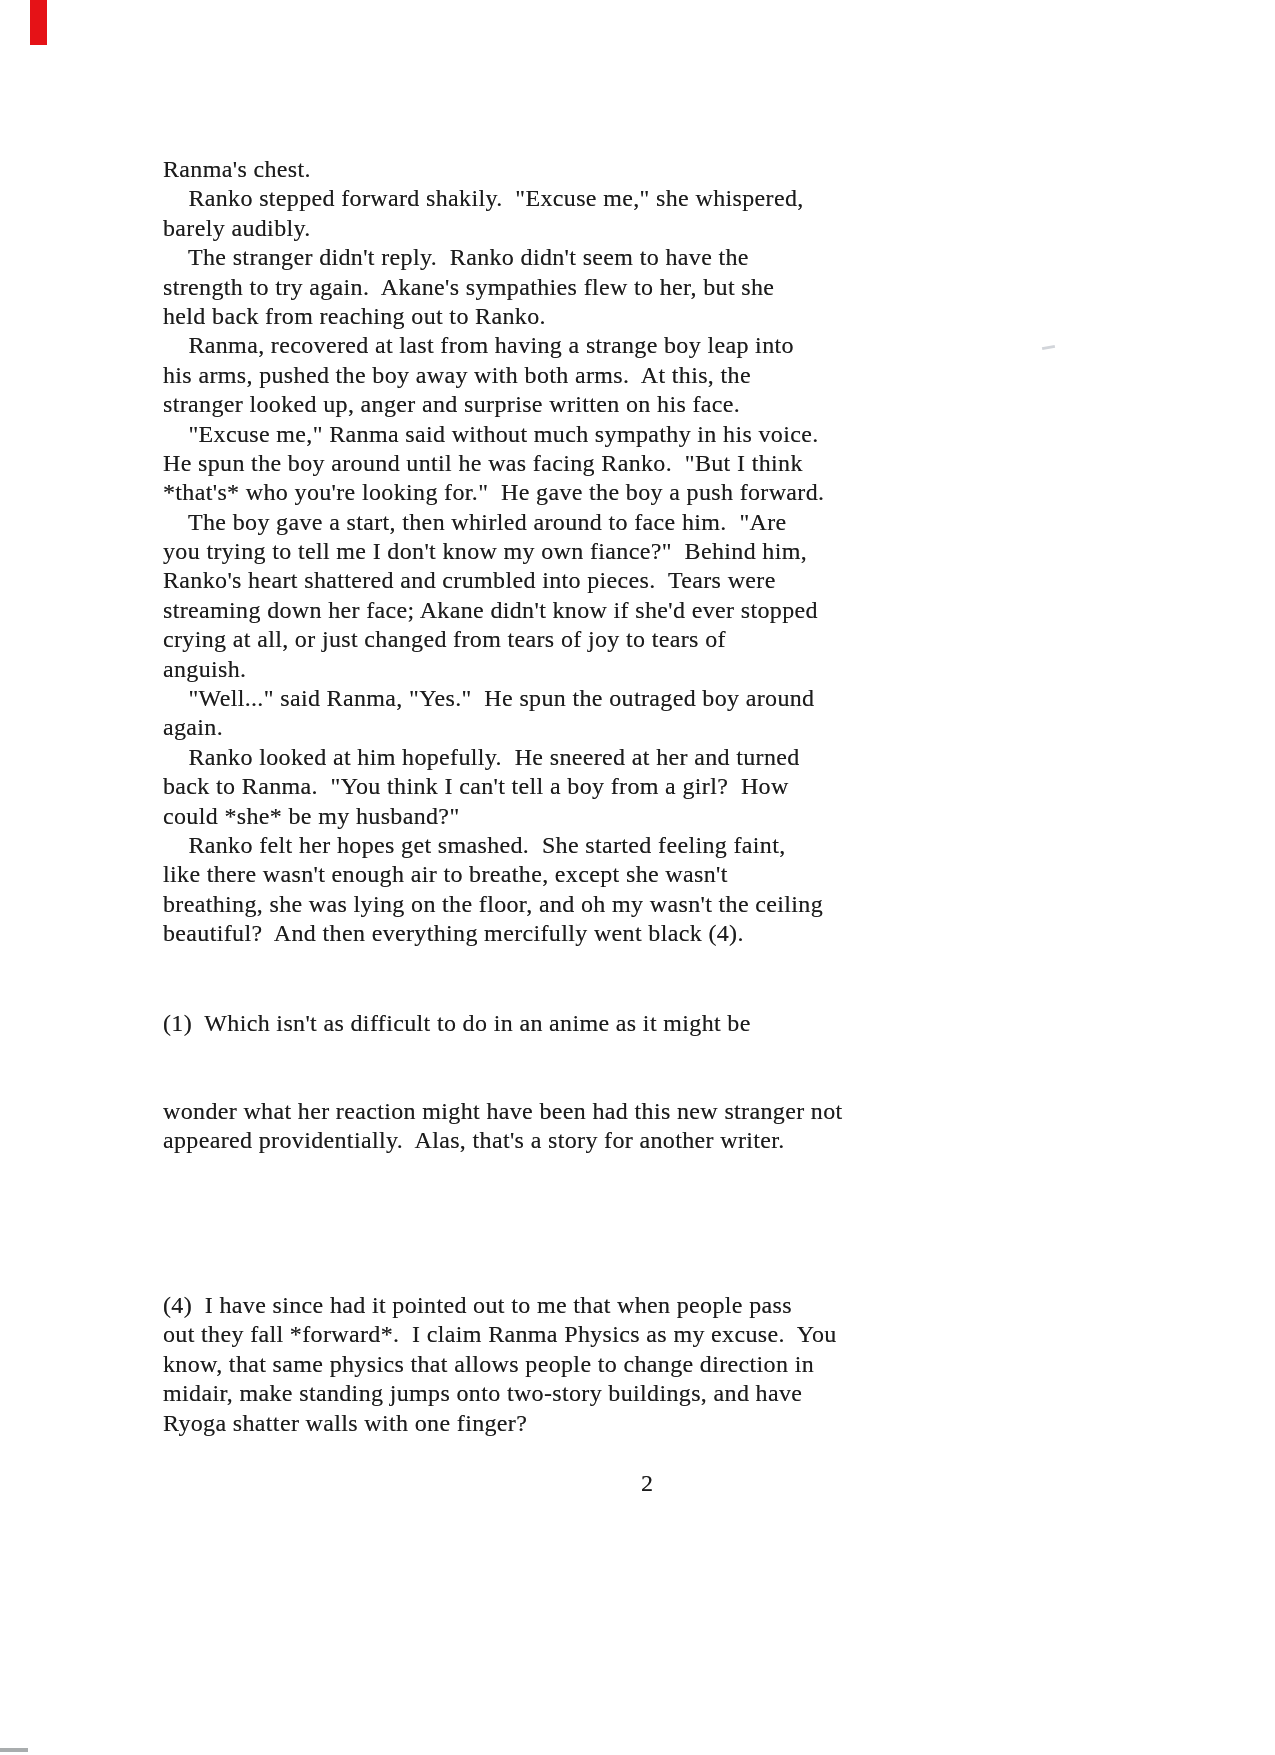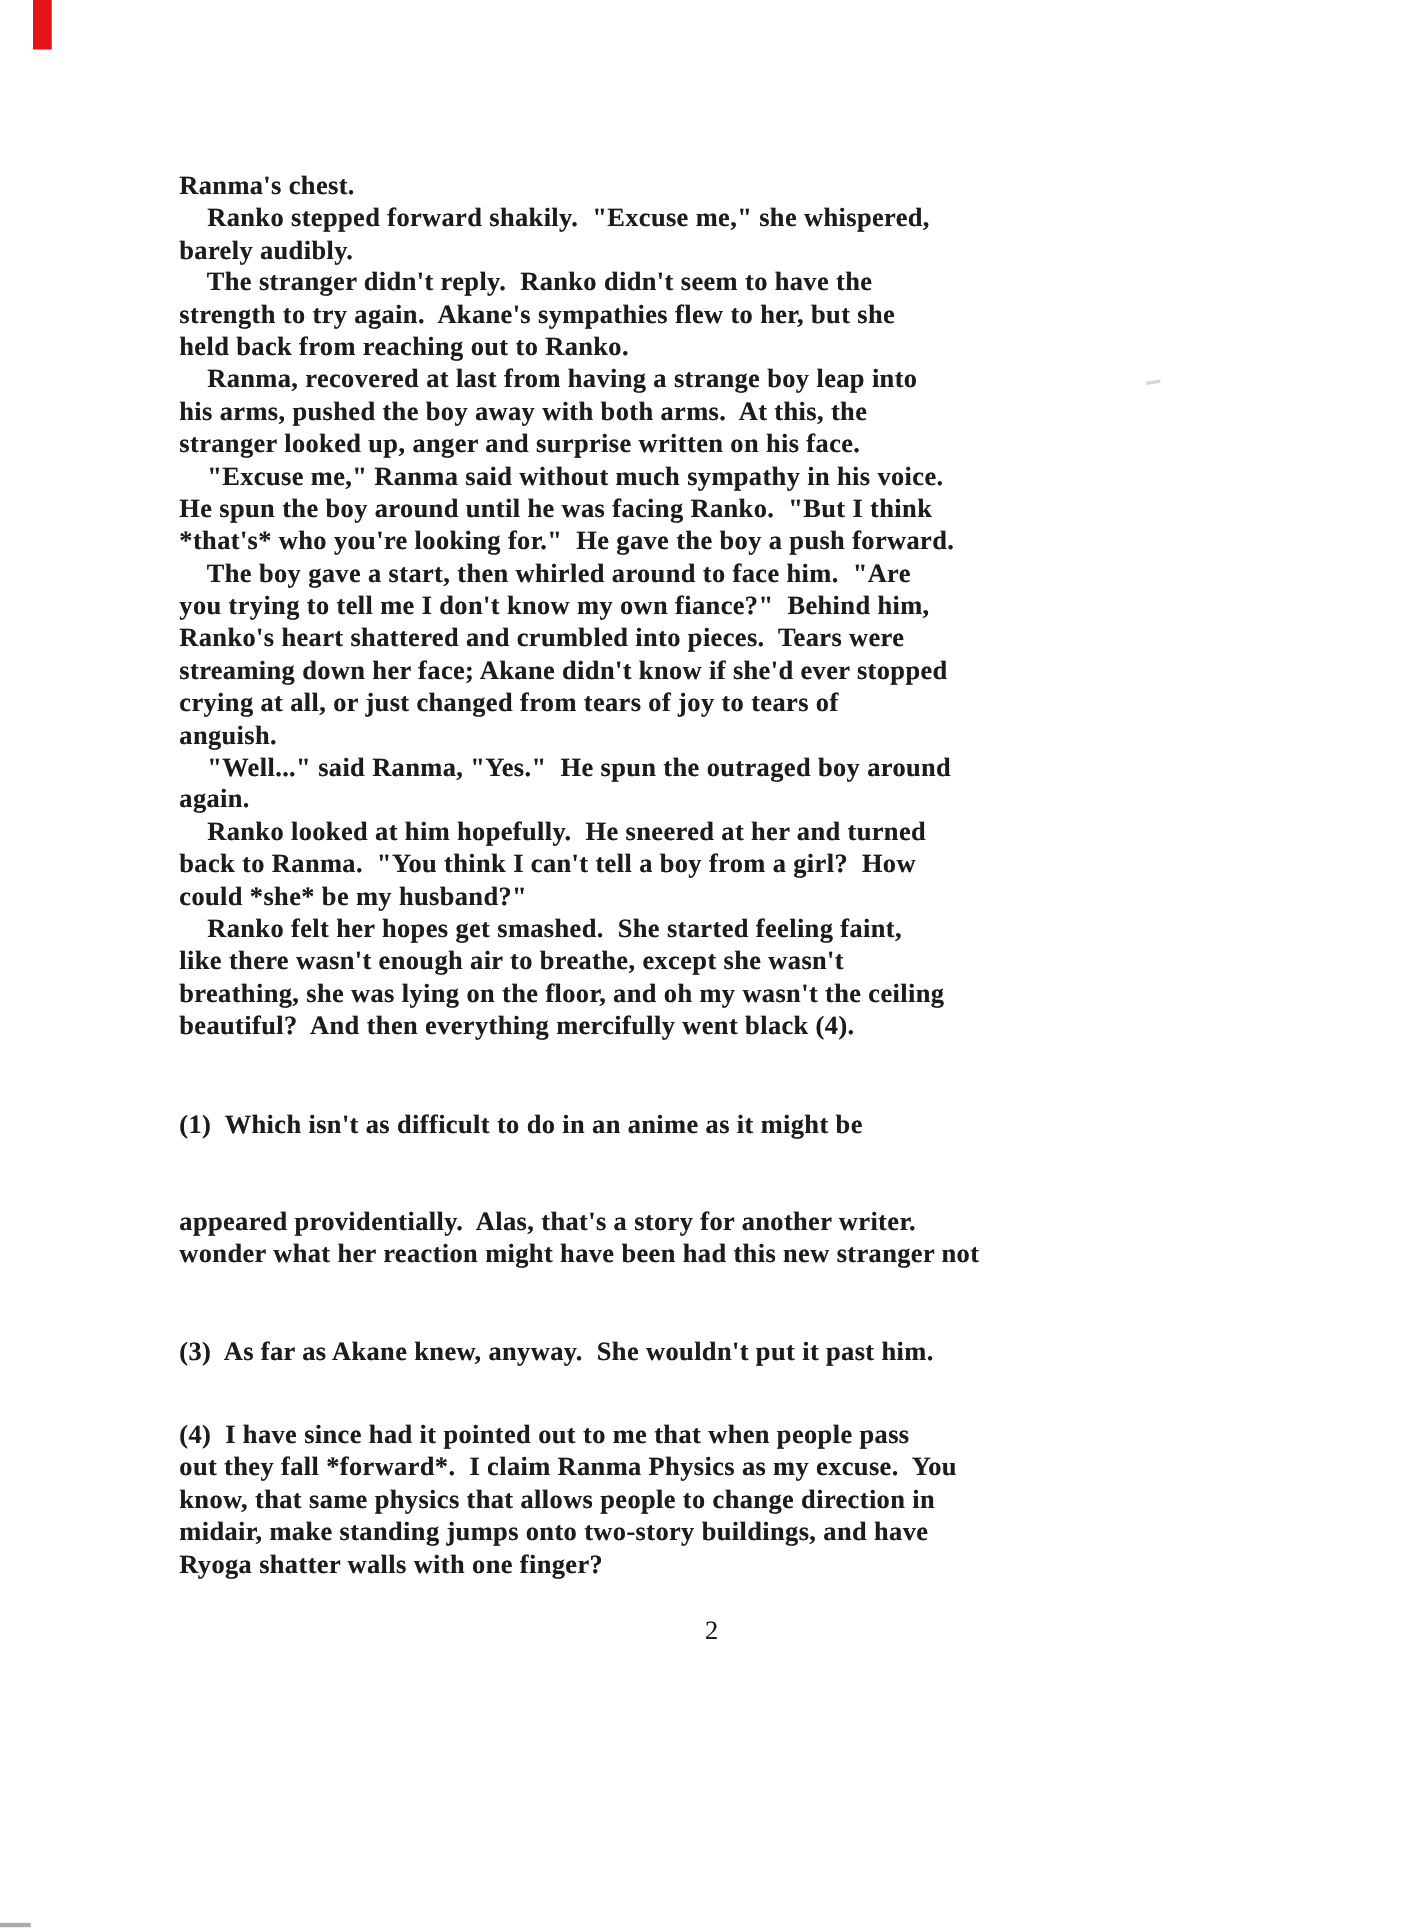--- a/index.html
+++ b/index.html
@@ -19,21 +19,21 @@
     position: absolute;
     left: 163px;
     width: 780px;
     color: #1c1c1c;
     font-size: 24px;
     line-height: 29.4px;
     letter-spacing: 0.35px;
     white-space: pre;
     text-shadow: 0 0 0.6px rgba(25,25,25,0.55);
   }
-  .tline { height: 29.4px; font-weight: bold; }
+  .tline { height: 29.4px; }
   #body-text   { top: 155px;  }
   #footnote-1  { top: 1009px; }
   #footnote-2  { top: 1097px; }
   #footnote-3  { top: 1215px; }
   #footnote-4  { top: 1275px; margin-top: 16px; }
   .page-number {
     position: absolute;
     left: 641px; top: 1469px;
     color: #1c1c1c;
     font-size: 24px;
@@ -62,23 +62,22 @@
 <body>
 
 <div class="page">
 
   <div class="red-mark" style="background: rgb(229, 18, 23);"></div>
 
   <div class="textblock" id="body-text"><div class="tline">Ranma's chest.</div><div class="tline">    Ranko stepped forward shakily.  "Excuse me," she whispered,</div><div class="tline">barely audibly.</div><div class="tline">    The stranger didn't reply.  Ranko didn't seem to have the</div><div class="tline">strength to try again.  Akane's sympathies flew to her, but she</div><div class="tline">held back from reaching out to Ranko.</div><div class="tline">    Ranma, recovered at last from having a strange boy leap into</div><div class="tline">his arms, pushed the boy away with both arms.  At this, the</div><div class="tline">stranger looked up, anger and surprise written on his face.</div><div class="tline">    "Excuse me," Ranma said without much sympathy in his voice.</div><div class="tline">He spun the boy around until he was facing Ranko.  "But I think</div><div class="tline">*that's* who you're looking for."  He gave the boy a push forward.</div><div class="tline">    The boy gave a start, then whirled around to face him.  "Are</div><div class="tline">you trying to tell me I don't know my own fiance?"  Behind him,</div><div class="tline">Ranko's heart shattered and crumbled into pieces.  Tears were</div><div class="tline">streaming down her face; Akane didn't know if she'd ever stopped</div><div class="tline">crying at all, or just changed from tears of joy to tears of</div><div class="tline">anguish.</div><div class="tline">    "Well..." said Ranma, "Yes."  He spun the outraged boy around</div><div class="tline">again.</div><div class="tline">    Ranko looked at him hopefully.  He sneered at her and turned</div><div class="tline">back to Ranma.  "You think I can't tell a boy from a girl?  How</div><div class="tline">could *she* be my husband?"</div><div class="tline">    Ranko felt her hopes get smashed.  She started feeling faint,</div><div class="tline">like there wasn't enough air to breathe, except she wasn't</div><div class="tline">breathing, she was lying on the floor, and oh my wasn't the ceiling</div><div class="tline">beautiful?  And then everything mercifully went black (4).</div></div>
 
   <div class="textblock" id="footnote-1"><div class="tline">(1)  Which isn't as difficult to do in an anime as it might be</div></div>
 
-  <div class="textblock" id="footnote-2"><div class="tline">appeared providentially.  Alas, that's a story for another writer.</div><div class="tline">wonder what her reaction might have been had this new stranger not</div></div>
+  <div class="textblock" id="footnote-2"><div class="tline">wonder what her reaction might have been had this new stranger not</div><div class="tline">appeared providentially.  Alas, that's a story for another writer.</div></div>
 
-  <div class="textblock" id="footnote-3"><div class="tline">(3)  As far as Akane knew, anyway.  She wouldn't put it past him.</div></div>
 
   <div class="textblock" id="footnote-4"><div class="tline">(4)  I have since had it pointed out to me that when people pass</div><div class="tline">out they fall *forward*.  I claim Ranma Physics as my excuse.  You</div><div class="tline">know, that same physics that allows people to change direction in</div><div class="tline">midair, make standing jumps onto two-story buildings, and have</div><div class="tline">Ryoga shatter walls with one finger?</div></div>
 
   <div class="page-number">2</div>
 
   <div class="stray-dash"></div>
 
   <div class="corner-line" style="background: rgb(169, 173, 174);"></div>
 
 </div>

